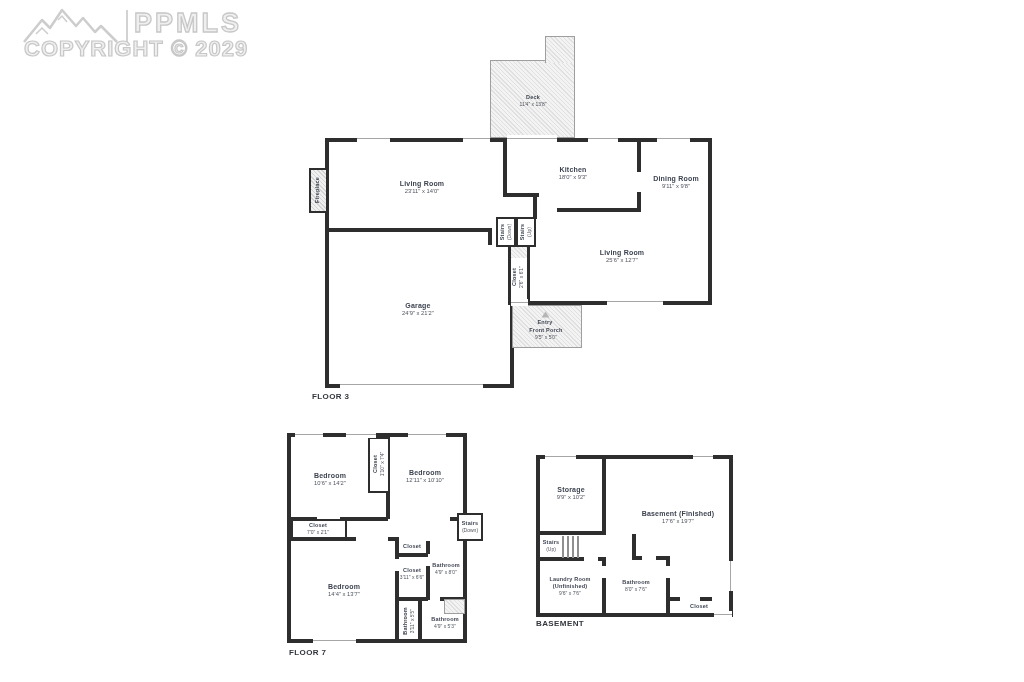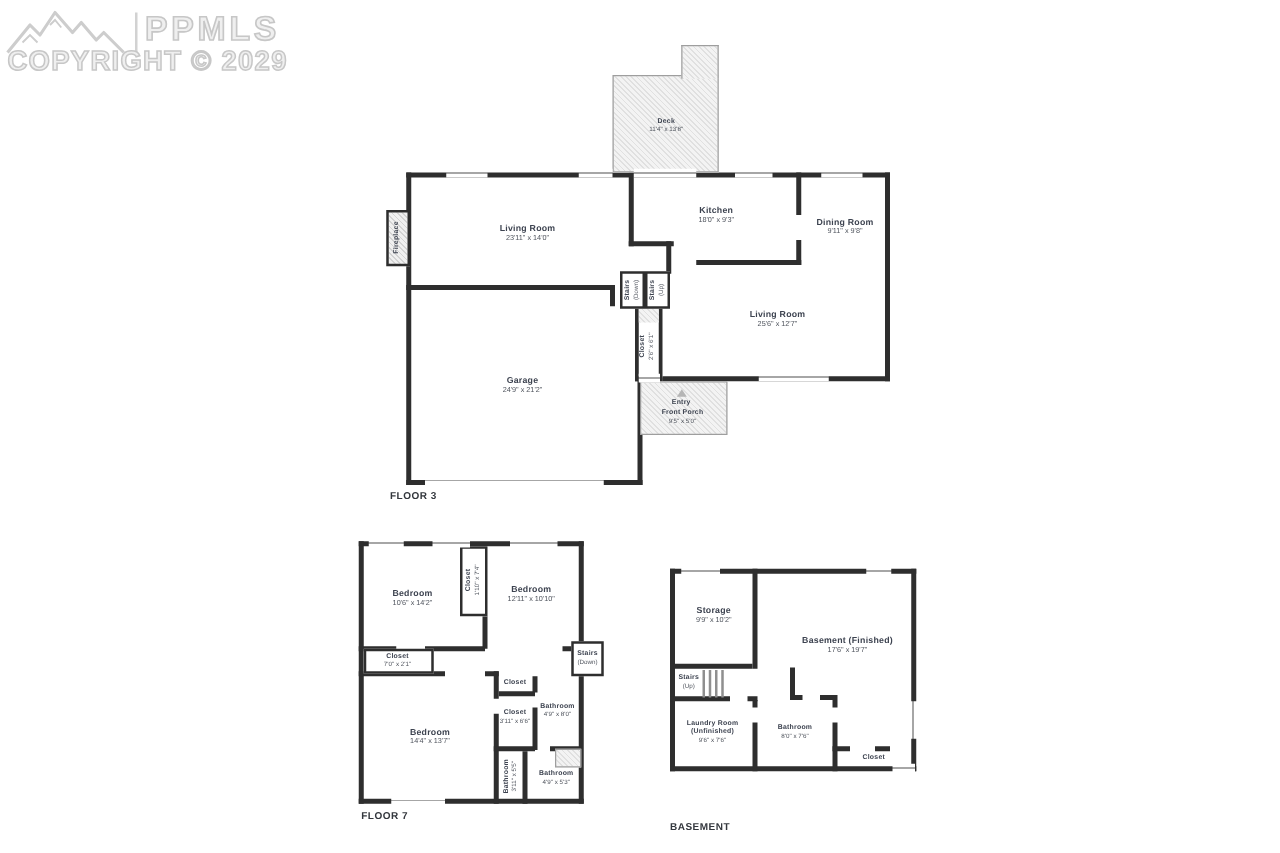--- a/index.html
+++ b/index.html
@@ -25,21 +25,21 @@
   .room-label.sm .rname{font-size:5.5px;}
   .room-label.sm .rdims{font-size:5px;}
   .room-label.rot{transform:translate(-50%,-50%) rotate(-90deg);}
   .tri{width:0;height:0;border-left:4px solid transparent;border-right:4px solid transparent;
        border-bottom:6px solid #b5b5b5;margin:0 auto 2px;}
 
   .floor-label{position:absolute;font-size:8px;font-weight:700;color:#33373d;letter-spacing:.4px;z-index:5;}
   .disclaimer{position:absolute;left:0;right:0;top:666px;text-align:center;font-size:8px;
               font-weight:700;color:#3a3f47;z-index:5;}
 
-  .wm{position:absolute;left:4px;top:4px;z-index:6;}
+  .wm{position:absolute;left:22px;top:4px;z-index:6;}
   .wm-brand{position:absolute;left:112px;top:4px;font-size:27px;font-weight:800;letter-spacing:3px;
             color:#efefef;-webkit-text-stroke:1.3px #c7c7c7;white-space:nowrap;}
   .wm-copy{position:absolute;left:2px;top:32px;font-size:22px;font-weight:800;letter-spacing:1px;
             color:#efefef;-webkit-text-stroke:1.2px #c7c7c7;white-space:nowrap;}
   .wm-divider{position:absolute;left:104px;top:6px;width:2px;height:34px;background:#d2d2d2;}
 </style>
 </head>
 <body>
 
 <div id="canvas">
@@ -180,21 +180,21 @@
     <div class="rname">(Unfinished)</div>
     <div class="rdims">9'6" x 7'6"</div>
   </div>
   <div class="room-label sm" style="left:636px;top:586px;">
     <div class="rname">Bathroom</div>
     <div class="rdims">8'0" x 7'6"</div>
   </div>
   <div class="room-label sm" style="left:699px;top:607px;">
     <div class="rname">Closet</div>
   </div>
-  <div class="floor-label" style="left:536px;top:657px;">BASEMENT</div>
+  <div class="floor-label" style="left:536px;top:619px;">BASEMENT</div>
 
 <div class="wall" style="left: 325px; top: 138px; width: 387px; height: 4px;"></div>
     <div class="wall" style="left: 325px; top: 138px; width: 4px; height: 250px;"></div>
     <div class="wall" style="left: 708px; top: 138px; width: 4px; height: 167px;"></div>
     <div class="wall" style="left: 530px; top: 301px; width: 182px; height: 4px;"></div>
     <div class="wall" style="left: 325px; top: 384px; width: 189px; height: 4px;"></div>
     <div class="wall" style="left: 510px; top: 301px; width: 4px; height: 87px;"></div>
     <div class="wall" style="left: 325px; top: 228px; width: 167px; height: 4px;"></div>
     <div class="wall" style="left: 488px; top: 228px; width: 4px; height: 17px;"></div>
     <div class="wall" style="left: 503px; top: 138px; width: 4px; height: 59px;"></div>

